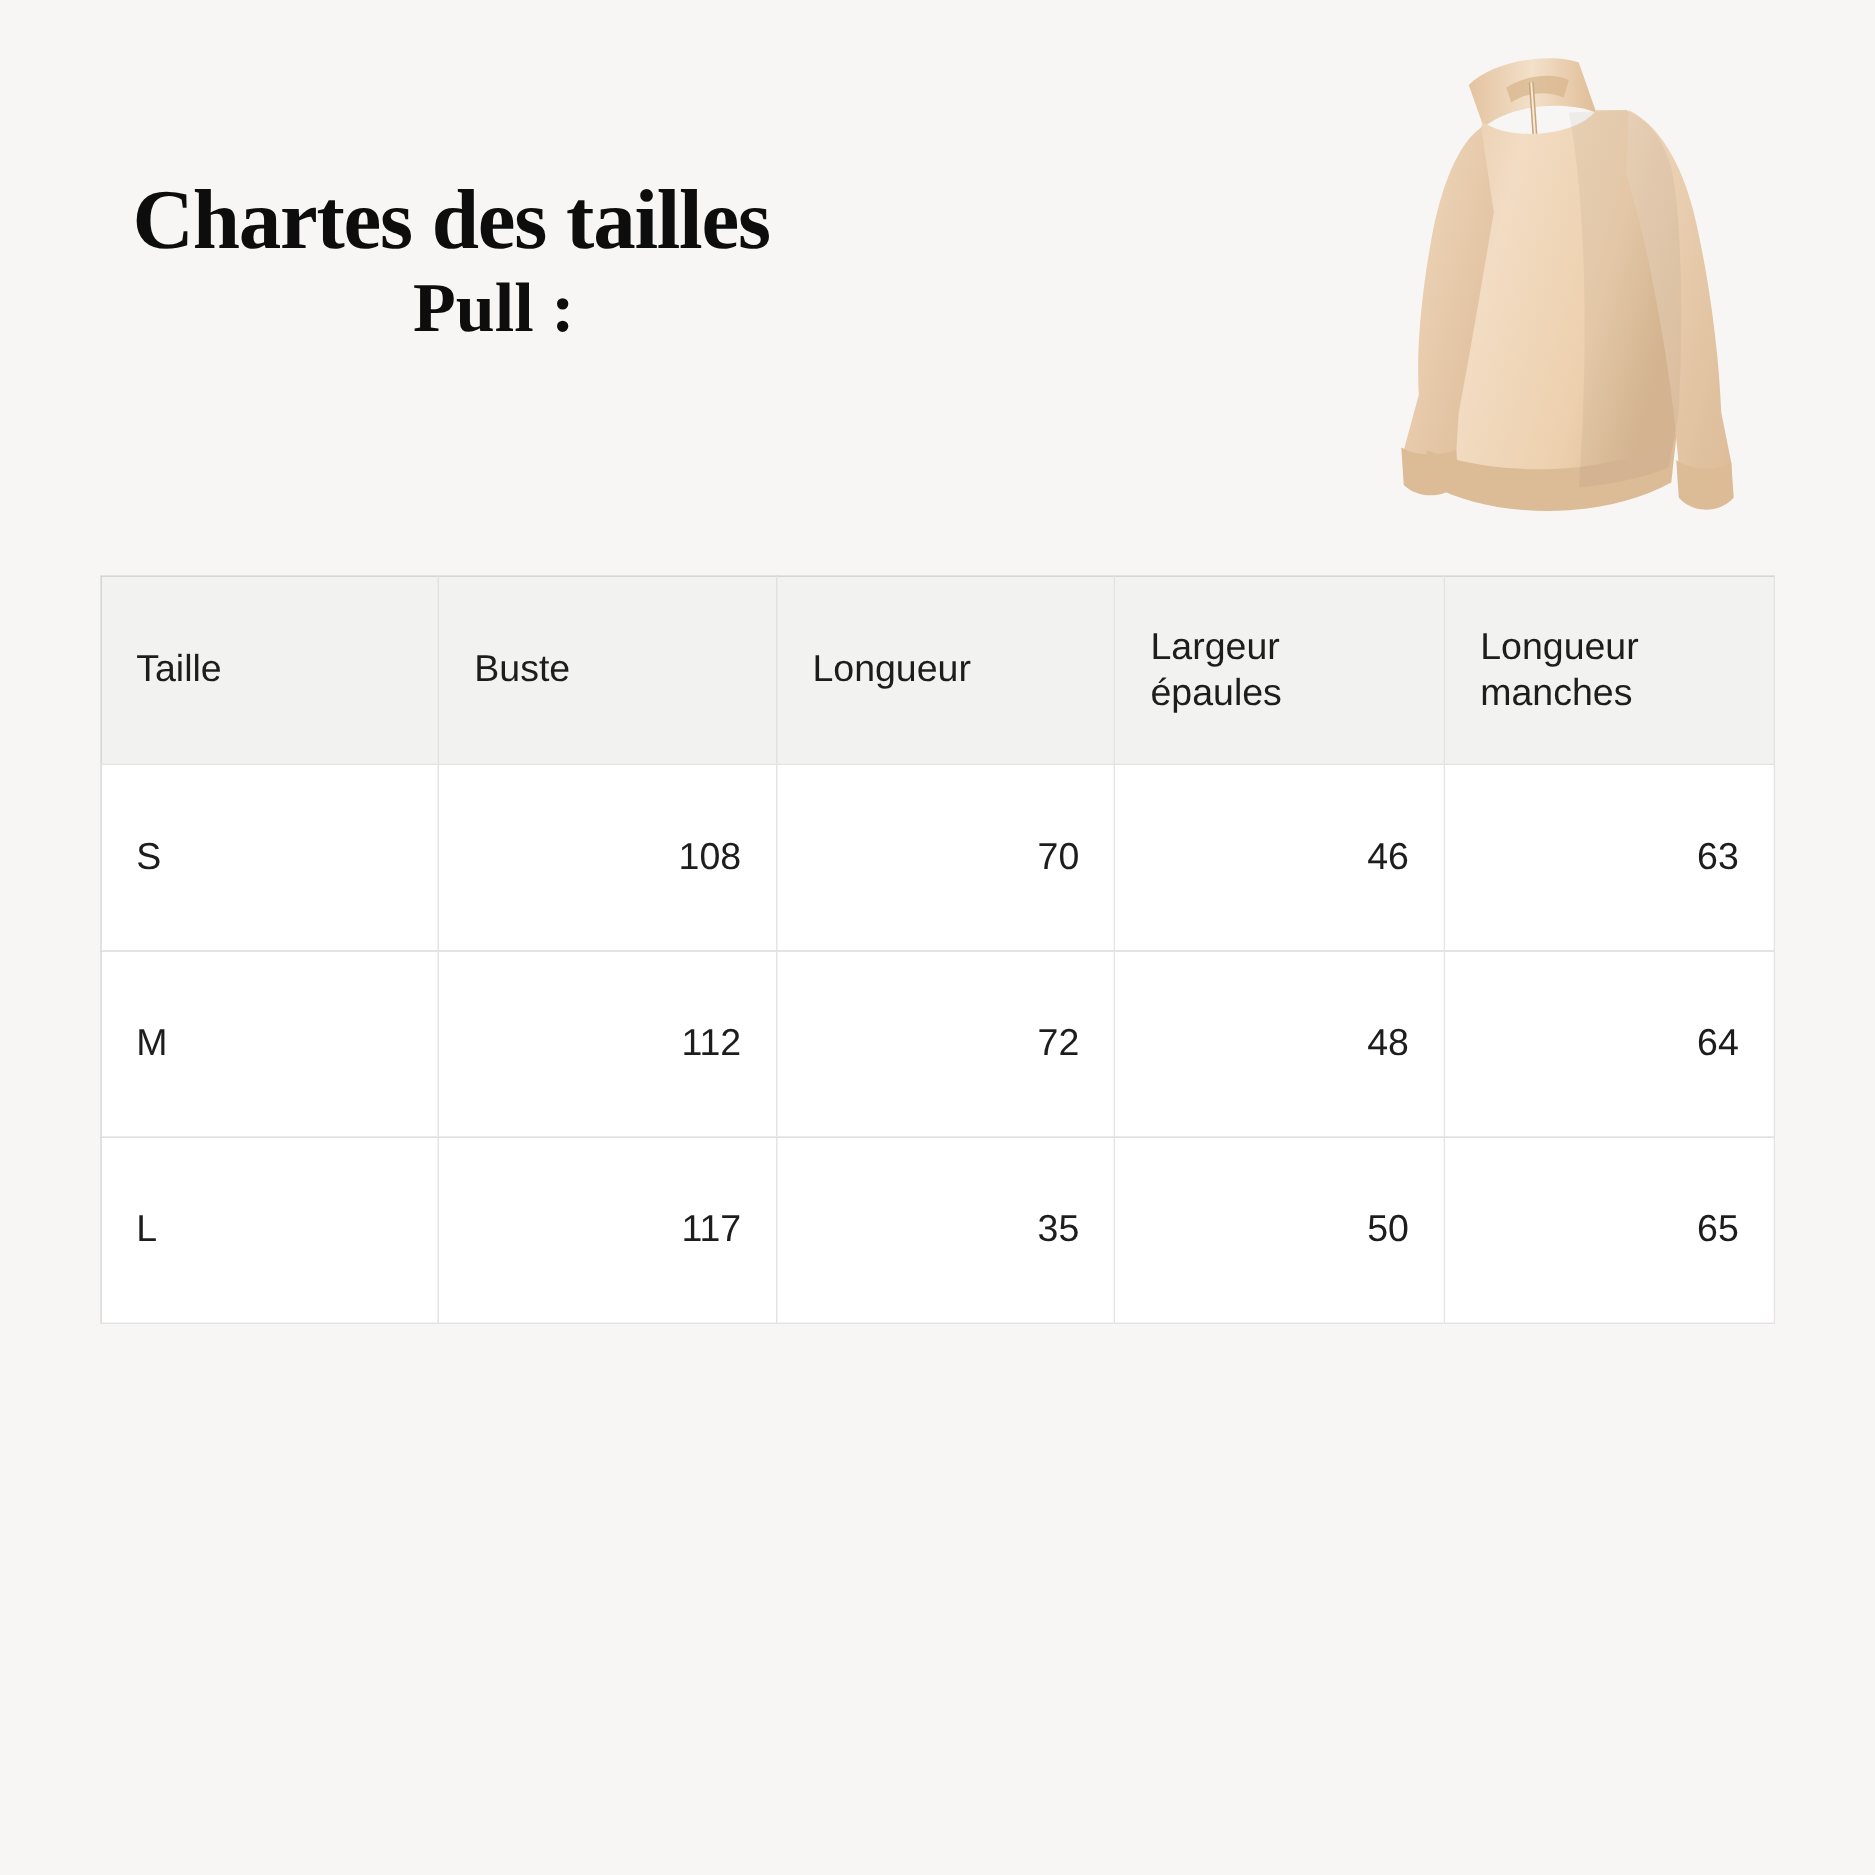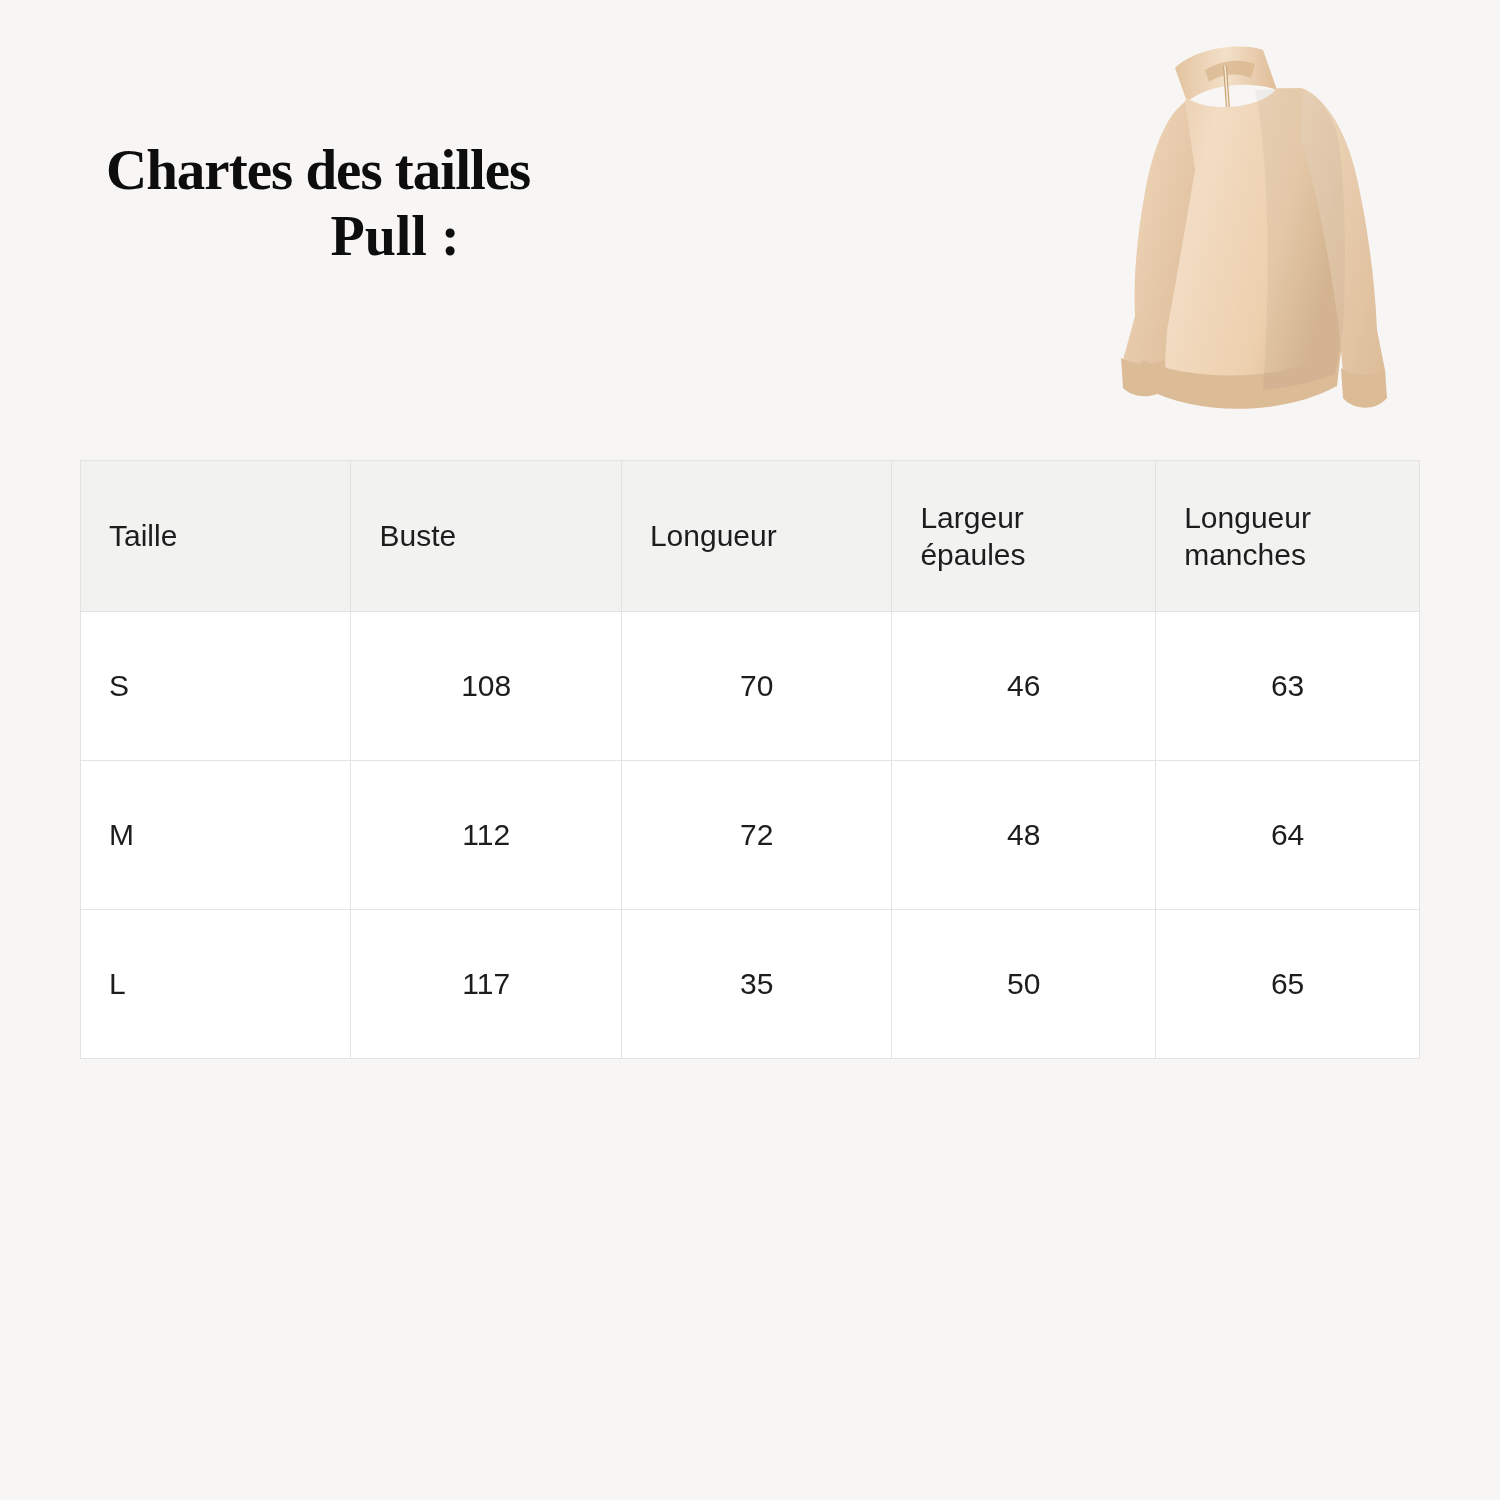--- a/index.html
+++ b/index.html
@@ -24,21 +24,21 @@
   
   .header {
     position: absolute;
     left: 80px;
     top: 140px;
     width: 960px;
   }
   .title {
     font-family: "Liberation Serif", serif;
     font-weight: bold;
-    font-size: 57px;
+    font-size: 68px;
     line-height: 1.05;
     letter-spacing: -1px;
     color: #0d0d0d;
     margin: 0 0 6px 26px;
   }
   .subtitle {
     font-family: Liberation Serif, serif;
     font-size: 56px;
     line-height: 1.1;
     color: #0d0d0d;
@@ -83,21 +83,21 @@
     background: #f2f2f1;
     height: 150px;
     text-align: left;
     line-height: 1.25;
   }
   table.size-table tbody td {
     height: 148px;
     background: #ffffff;
   }
   td.size-label { text-align: left; }
-  td.num { text-align: center; }
+  td.num { text-align: right; }
 
   col.c-taille  { width: 20.2%; }
   col.c-buste   { width: 20.2%; }
   col.c-long    { width: 20.2%; }
   col.c-ep      { width: 19.7%; }
   col.c-man     { width: 19.7%; }
 </style>
 </head>
 <body>
 

